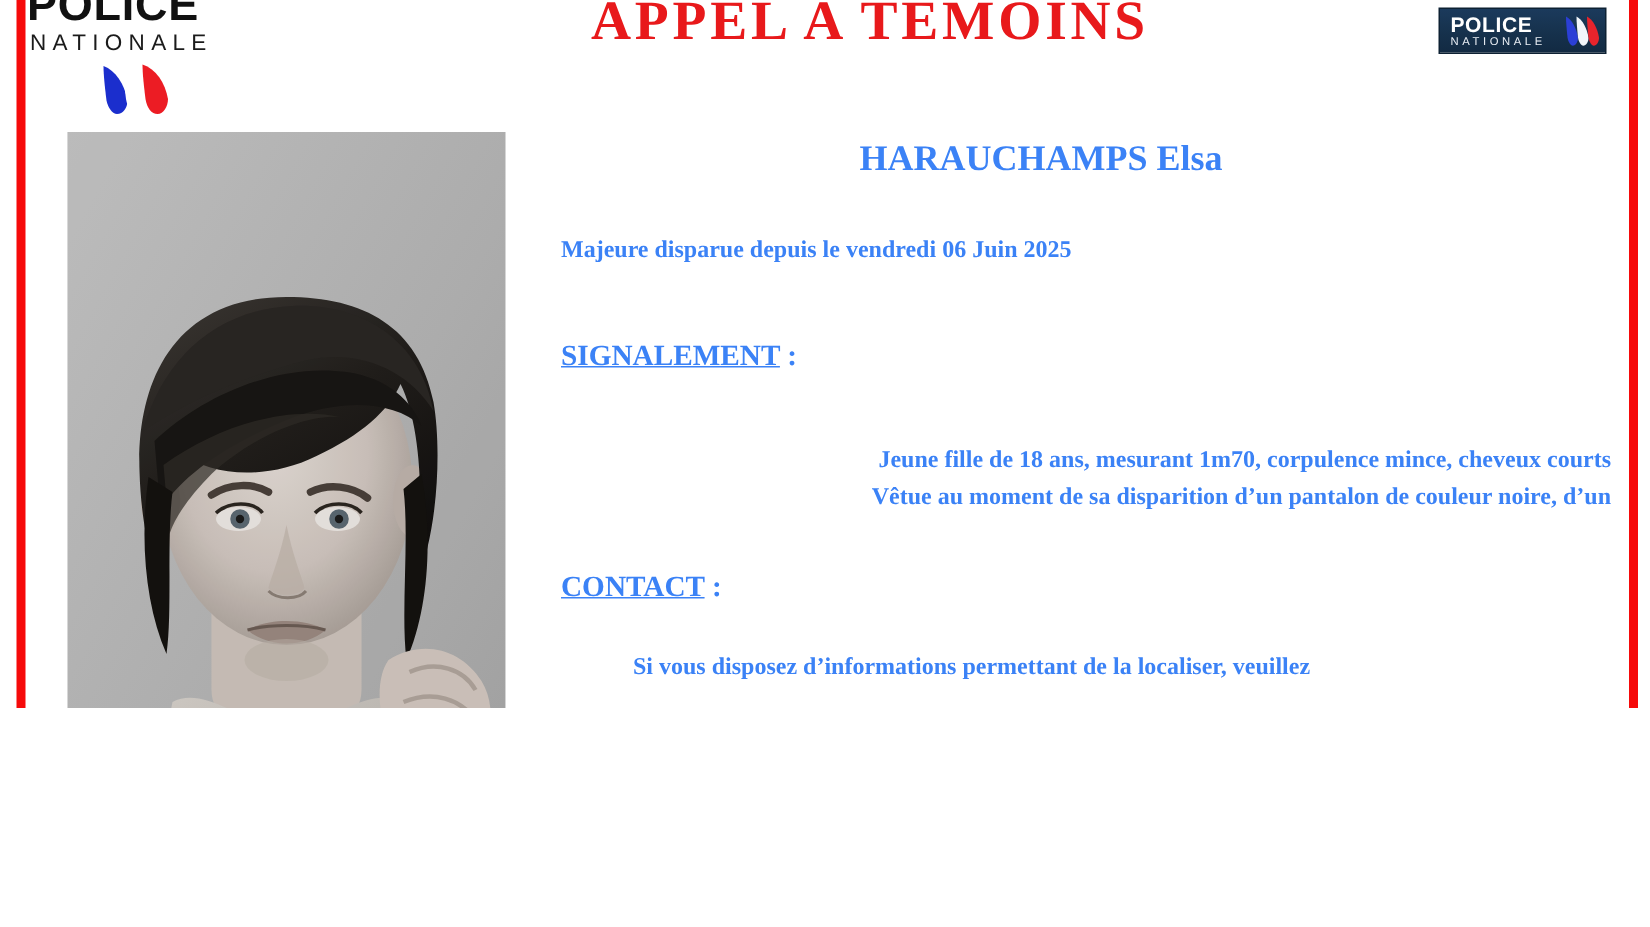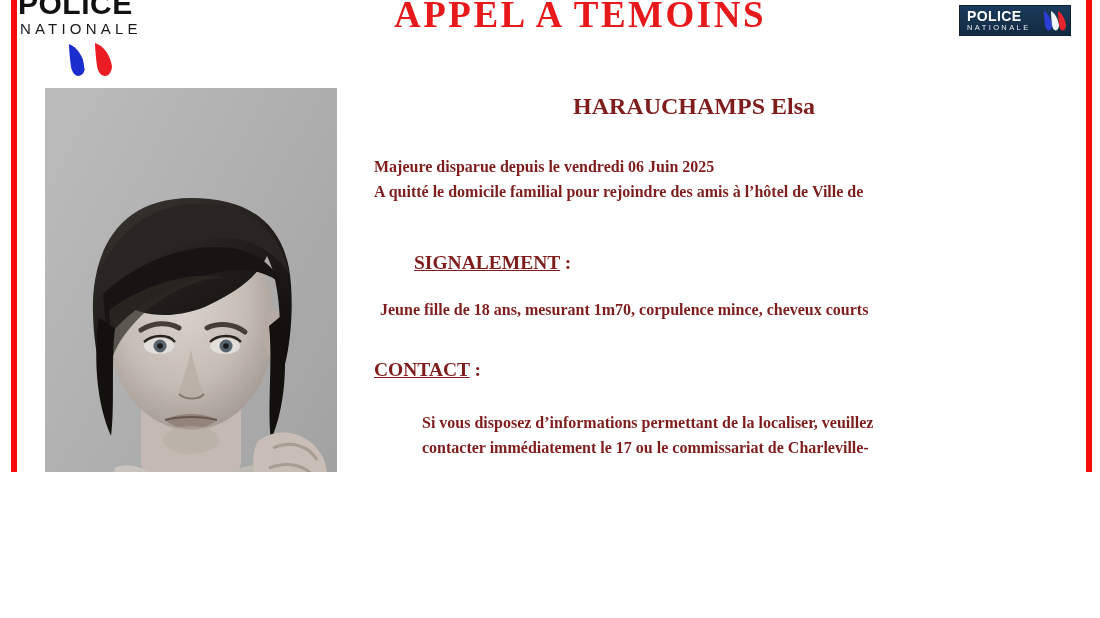--- a/index.html
+++ b/index.html
@@ -130,21 +130,21 @@
     background: #b9b9b9;
   }
   #photo-canvas { display: block; width: 292px; height: 530px; }
 
   
   #content {
     position: absolute;
     left: 374px;
     top: 92px;
     width: 700px;
-    color: #7f1d1d;
+    color: #3b82f6;
   }
   #missing-name {
     text-align: center;
     font-weight: bold;
     font-size: 24px;
     line-height: 28px;
     margin: 0 0 0 -60px;
     white-space: nowrap;
   }
   .body-block {
@@ -154,22 +154,22 @@
   }
   .body-block .line { white-space: nowrap; }
   #intro-block { margin-top: 34px; }
   .section-head {
     font-weight: bold;
     font-size: 19.5px;
     line-height: 24px;
     white-space: nowrap;
   }
   .section-head .u { text-decoration: underline; }
-  #signalement-head { margin-top: 47px; margin-left: 40px; }
-  #signalement-block { margin-top: 22px; padding-left: 6px; }
+  #signalement-head { margin-top: 47px; }
+  #signalement-block { margin-top: 44px; padding-left: 6px; text-align: right; }
   #contact-head { margin-top: 36px; }
   #contact-block { margin-top: 28px; margin-left: 48px; }
 </style>
 </head>
 <body>
 
 <div id="poster">
 
   <div class="frame-rule left"></div>
   <div class="frame-rule right"></div>
@@ -290,30 +290,29 @@
       <rect x="0" y="0" width="292" height="530" fill="#000000" opacity="0.05"></rect>
     </svg>
   </div>
 
   <div id="content">
 
     <div id="missing-name">HARAUCHAMPS Elsa</div>
 
     <div id="intro-block" class="body-block">
       <div class="line">Majeure disparue depuis le vendredi 06 Juin 2025</div>
-      <div class="line">A quitté le domicile familial pour rejoindre des amis à l’hôtel de Ville de</div>
     </div>
 
     <div id="signalement-head" class="section-head"><span class="u">SIGNALEMENT</span><span> :</span></div>
 
     <div id="signalement-block" class="body-block">
       <div class="line">Jeune fille de 18 ans, mesurant 1m70, corpulence mince, cheveux courts</div>
+      <div class="line">Vêtue au moment de sa disparition d’un pantalon de couleur noire, d’un</div>
     </div>
 
     <div id="contact-head" class="section-head"><span class="u">CONTACT</span><span> :</span></div>
 
     <div id="contact-block" class="body-block">
       <div class="line">Si vous disposez d’informations permettant de la localiser, veuillez</div>
-      <div class="line">contacter immédiatement le 17 ou le commissariat de Charleville-</div>
     </div>
 
   </div>
 </div>
 
 </body></html>

